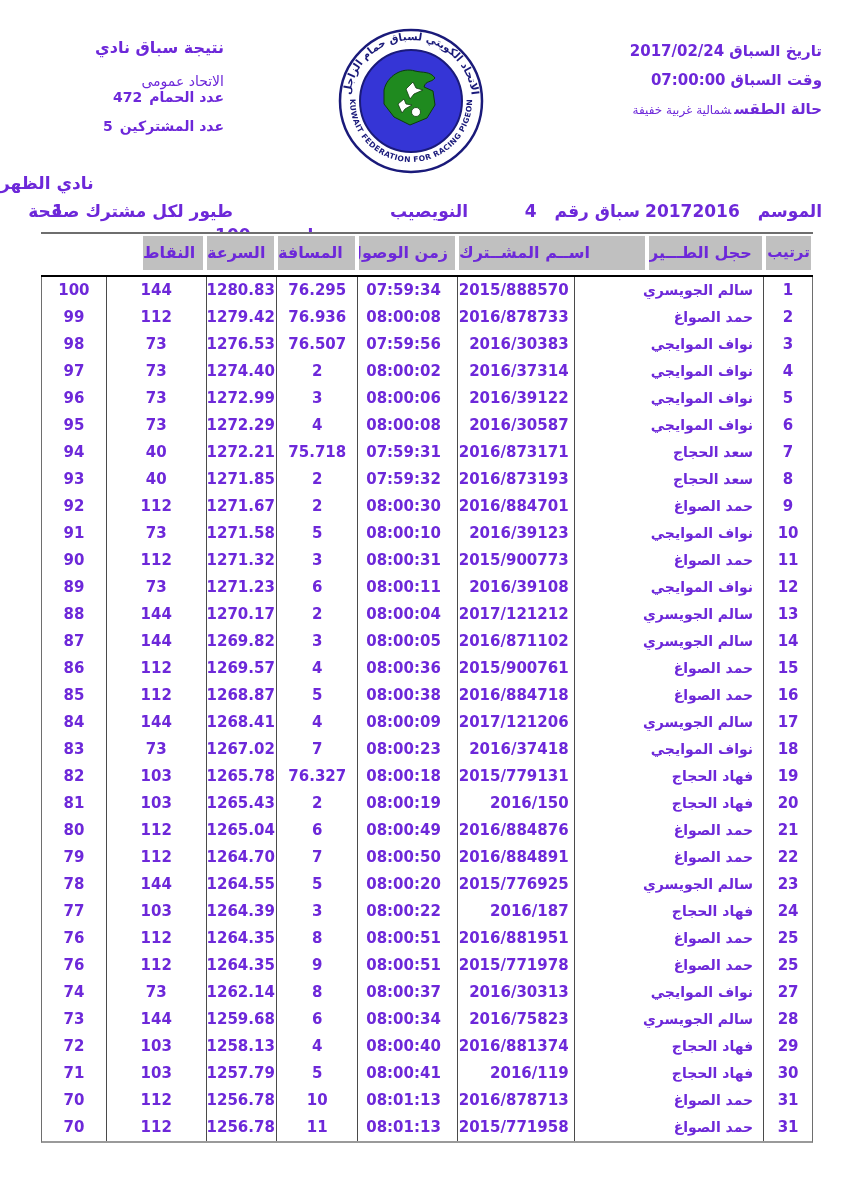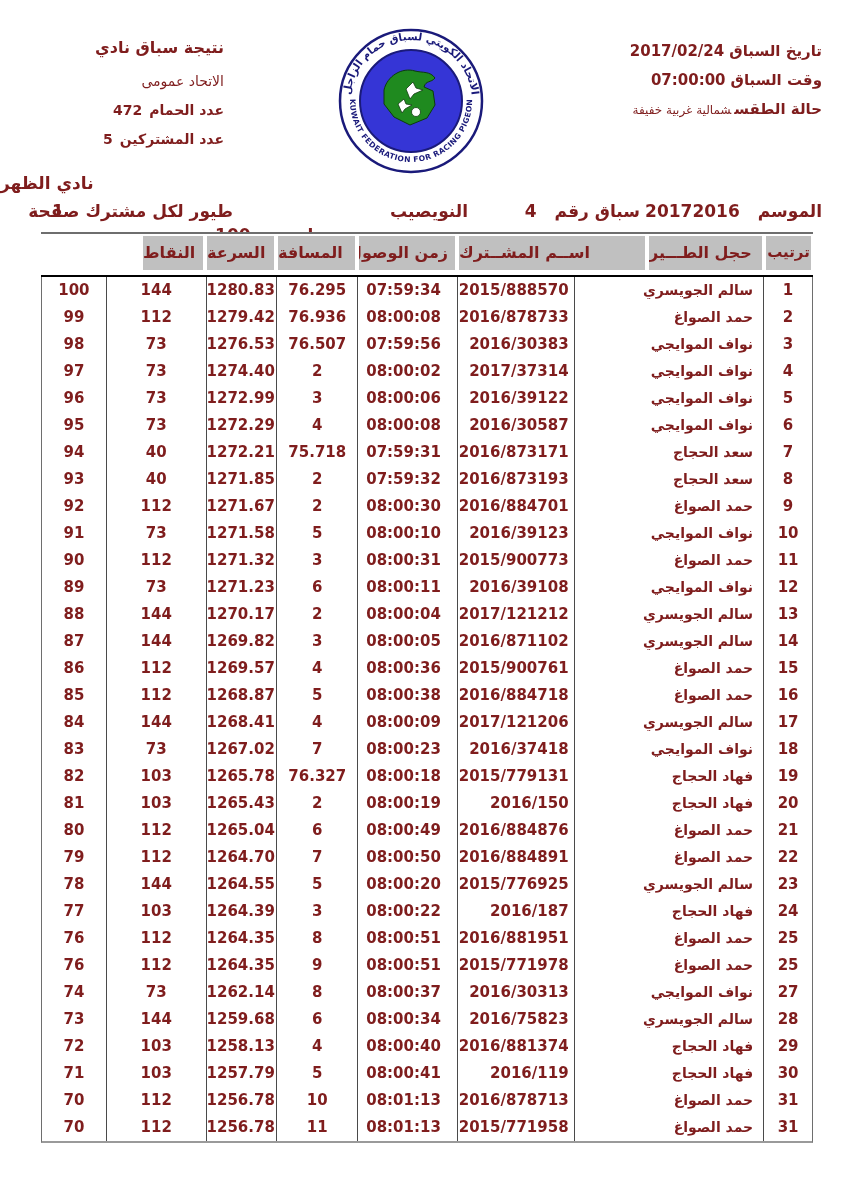--- a/index.html
+++ b/index.html
@@ -1,22 +1,22 @@
 <!DOCTYPE html>
 <html lang="ar"><head>
 <meta charset="utf-8">
 <style>
   html,body { margin:0; padding:0; background:#fff; }
   .page { position:relative; width:848px; height:1200px; background:#fff; overflow:hidden;
-          font-family:"DejaVu Sans","Liberation Sans",sans-serif; color:#7f1d1d; }
+          font-family:"DejaVu Sans","Liberation Sans",sans-serif; color:#6d28d9; }
 
   
   .left-info { position:absolute; top:38px; left:52px; width:172px; direction:rtl; text-align:right; }
   .li-title { font-weight:bold; font-size:16px; margin-bottom:16px; }
-  .li-union { font-size:14px; margin-bottom:13px; }
+  .li-union { font-size:14px; }
   .li-row   { font-weight:bold; font-size:14px; margin-bottom:13px; }
   .li-row .val { margin-right:7px; }
 
   
   .right-info { position:absolute; top:42px; right:26px; width:250px; direction:rtl; text-align:right; }
   .ri-line { font-weight:bold; font-size:15px; margin-bottom:11px; white-space:nowrap; }
   .ri-line .val { margin-right:5px; }
   .ri-line .val-small { font-size:12px; font-weight:normal; margin-right:3px; }
   .ri-line .val-wind  { font-size:13px; font-weight:normal; margin-right:5px; }
 
@@ -166,21 +166,21 @@
           <div class="cell c2">2016/30383</div>
           <div class="cell c3">07:59:56</div>
           <div class="cell c4">76.507</div>
           <div class="cell c5">1276.53</div>
           <div class="cell c6">73</div>
           <div class="cell c7">98</div>
         </div>
         <div class="trow">
           <div class="cell c0">4</div>
           <div class="cell c1">نواف الموايجي</div>
-          <div class="cell c2">2017/37314</div>
+          <div class="cell c2">2016/37314</div>
           <div class="cell c3">08:00:02</div>
           <div class="cell c4">2</div>
           <div class="cell c5">1274.40</div>
           <div class="cell c6">73</div>
           <div class="cell c7">97</div>
         </div>
         <div class="trow">
           <div class="cell c0">5</div>
           <div class="cell c1">نواف الموايجي</div>
           <div class="cell c2">2016/39122</div>

